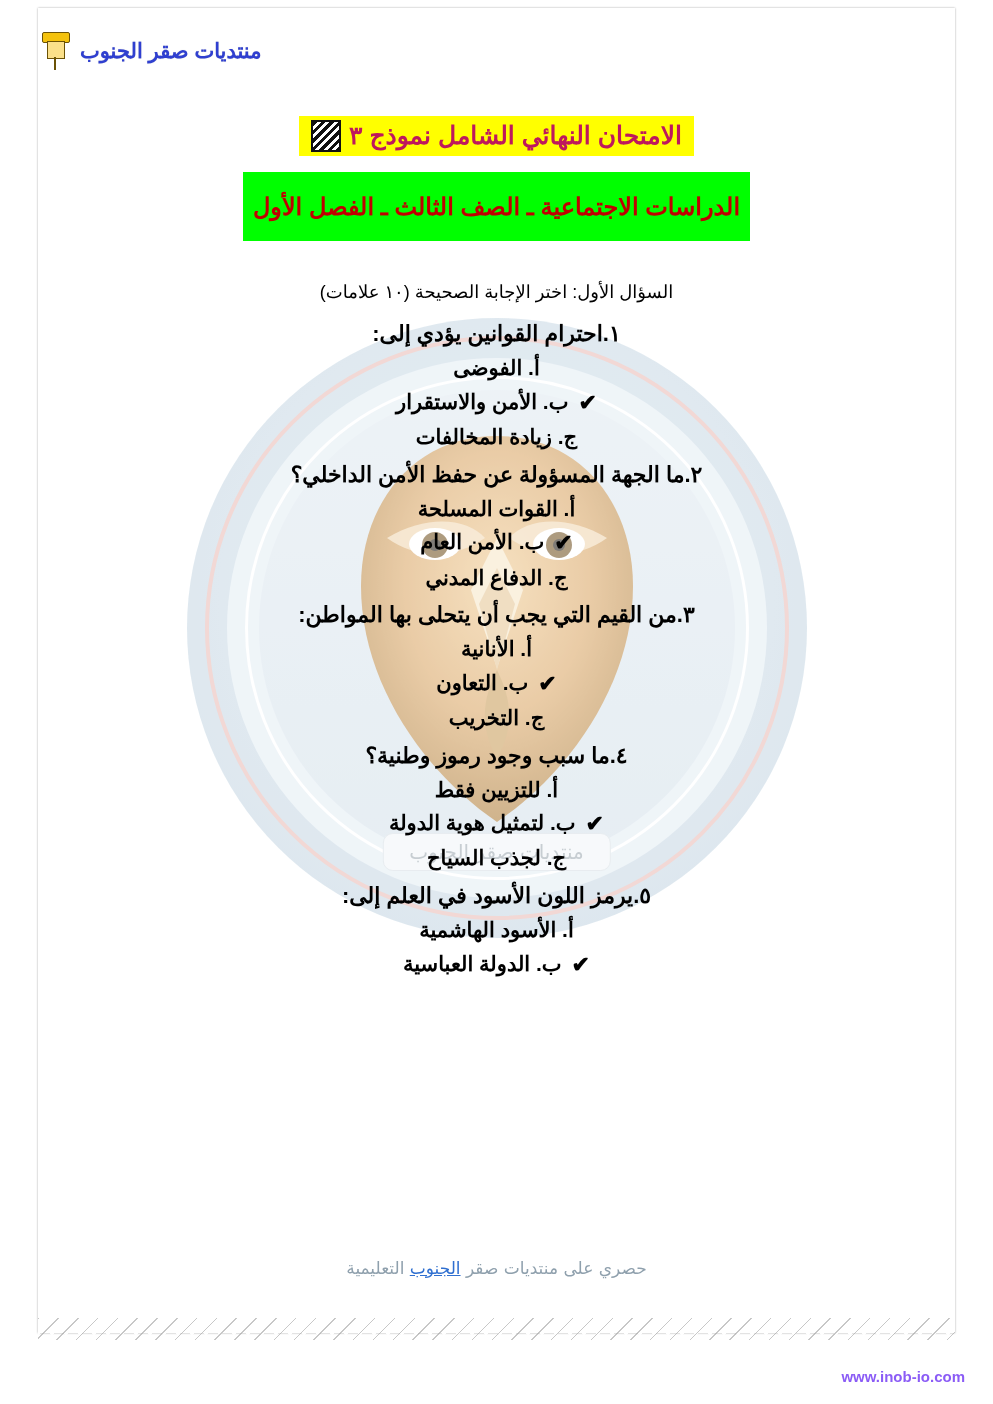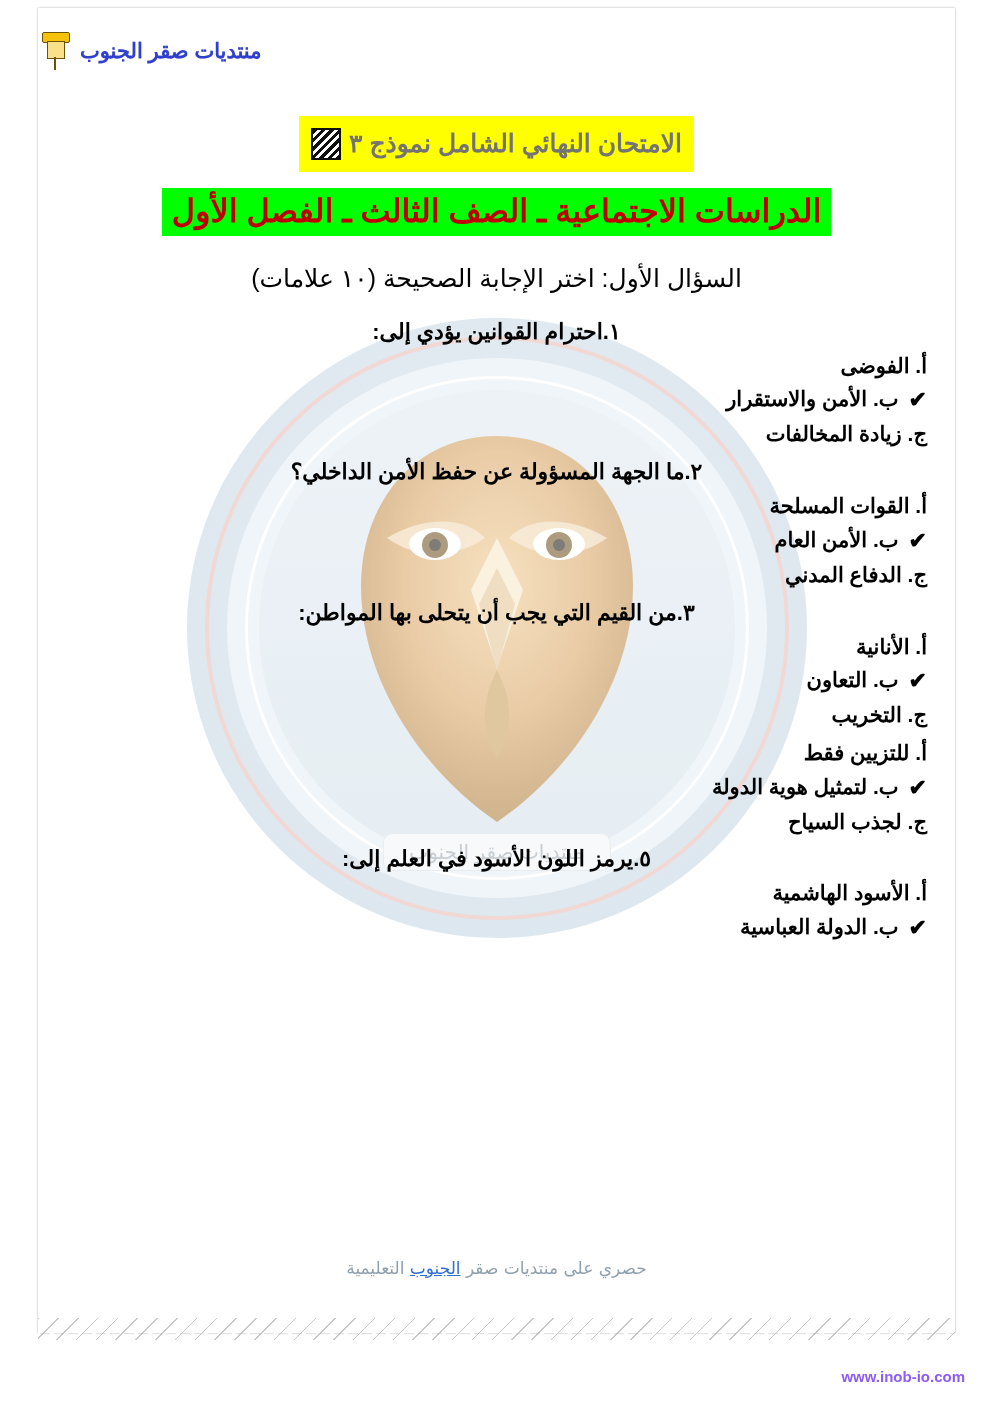--- a/index.html
+++ b/index.html
@@ -123,66 +123,66 @@
     position: absolute;
     left: 0; right: 0; top: 0;
     z-index: 3;
     padding: 0 28px;
   }
 
   .title-main {
     margin: 108px auto 0;
     width: fit-content;
     background: #ffff00;
-    color: #737373;
+    color: #be185d;
     font-size: 25px;
     font-weight: bold;
-    padding: 12px 12px;
+    padding: 4px 12px;
     display: flex;
     flex-direction: row-reverse;
     align-items: center;
     gap: 8px;
     line-height: 1.25;
   }
   .book-icon {
     width: 26px; height: 28px;
     background: repeating-linear-gradient(135deg, #111 0 3px, #fff 3px 6px);
     border: 2px solid #111;
     flex: none;
   }
   .title-sub {
     margin: 16px auto 0;
     width: fit-content;
     background: #00ff00;
     color: #c00000;
-    font-size: 32px;
-    font-weight: bold;
-    padding: 3px 10px;
+    font-size: 24px;
+    font-weight: bold;
+    padding: 19px 10px;
     line-height: 1.3;
   }
 
   .q-head {
-    margin: 28px 0 0;
+    margin: 40px 0 0;
     text-align: center;
     color: #000;
-    font-size: 25px;
+    font-size: 18px;
     font-weight: normal;
   }
 
-  .qlist { margin: 22px 0 0; padding: 0; list-style: none; }
+  .qlist { margin: 14px 0 0; padding: 0; list-style: none; }
   .q-item { margin: 0 0 4px; }
   .q-text {
     text-align: center;
     font-size: 22px;
     font-weight: bold;
     color: #000;
     line-height: 1.55;
   }
   .opt {
-    text-align: right;
+    text-align: center;
     font-size: 21px;
     font-weight: bold;
     color: #000;
     line-height: 1.6;
     position: relative;
   }
   .opt .check {
     font-size: 22px;
     margin-left: 10px;
     vertical-align: -1px;
@@ -275,20 +275,21 @@
       </li>
 
       <li class="q-item">
         <div class="q-text">٣.من القيم التي يجب أن يتحلى بها المواطن:</div>
         <div class="opt"><span>أ. الأنانية</span></div>
         <div class="opt"><span class="check">✔</span><span>ب. التعاون</span></div>
         <div class="opt"><span>ج. التخريب</span></div>
       </li>
 
       <li class="q-item">
+        <div class="q-text">٤.ما سبب وجود رموز وطنية؟</div>
         <div class="opt"><span>أ. للتزيين فقط</span></div>
         <div class="opt"><span class="check">✔</span><span>ب. لتمثيل هوية الدولة</span></div>
         <div class="opt"><span>ج. لجذب السياح</span></div>
       </li>
 
       <li class="q-item">
         <div class="q-text">٥.يرمز اللون الأسود في العلم إلى:</div>
         <div class="opt"><span>أ. الأسود الهاشمية</span></div>
         <div class="opt"><span class="check">✔</span><span>ب. الدولة العباسية</span></div>
       </li>

